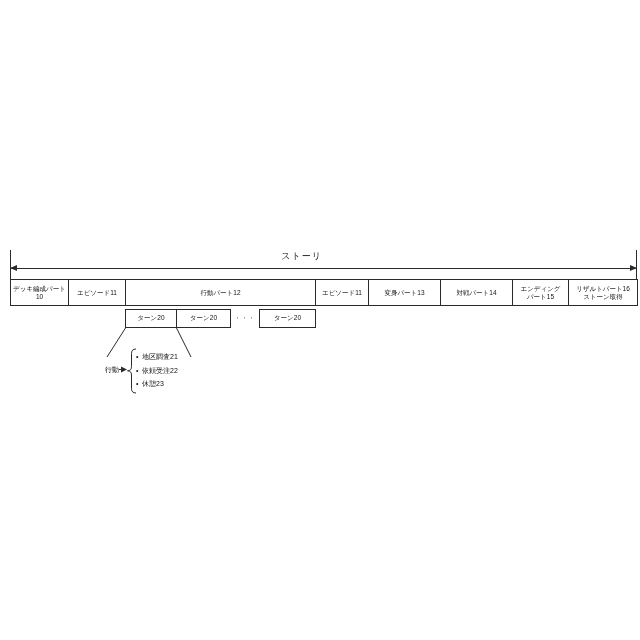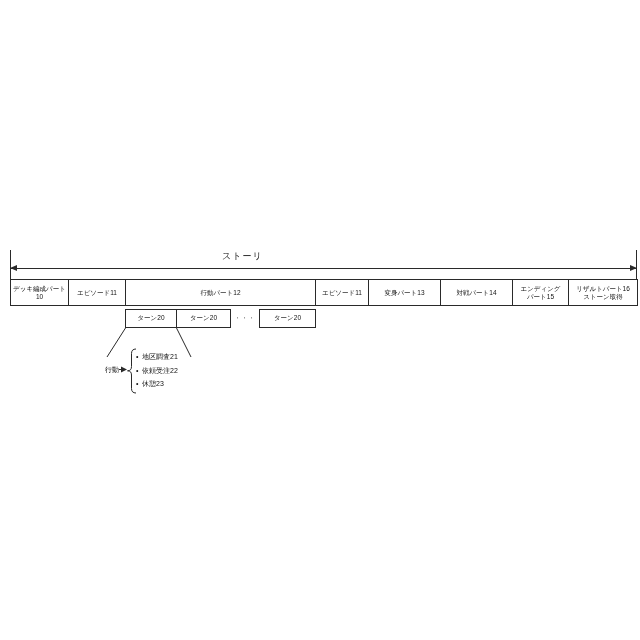--- a/index.html
+++ b/index.html
@@ -4,21 +4,21 @@
 <style>
   html,body{margin:0;padding:0;background:#ffffff;}
   #canvas{
     position:relative;width:640px;height:640px;background:#ffffff;overflow:hidden;
     font-family:"Liberation Sans","DejaVu Sans",sans-serif;color:#111;
   }
   .abs{position:absolute;}
   
   .story-label{
     left:222px;top:250px;width:100px;height:12px;
-    font-size:9px;letter-spacing:1px;text-align:left;line-height:12px;color:#1a1a1a;
+    font-size:9px;letter-spacing:1px;text-align:right;line-height:12px;color:#1a1a1a;
   }
   .dim-line{left:10px;top:268px;width:627px;height:1px;background:#2a2a2a;}
   .tick{top:250px;width:1px;height:29px;background:#2a2a2a;}
   .tick-left{left:10px;}
   .tick-right{left:636px;}
   .arrowhead{top:265px;width:0;height:0;border-top:3.5px solid transparent;border-bottom:3.5px solid transparent;}
   .arrowhead-left{left:10px;border-right:7px solid #2a2a2a;}
   .arrowhead-right{left:630px;border-left:7px solid #2a2a2a;}
   
   .pbox{

